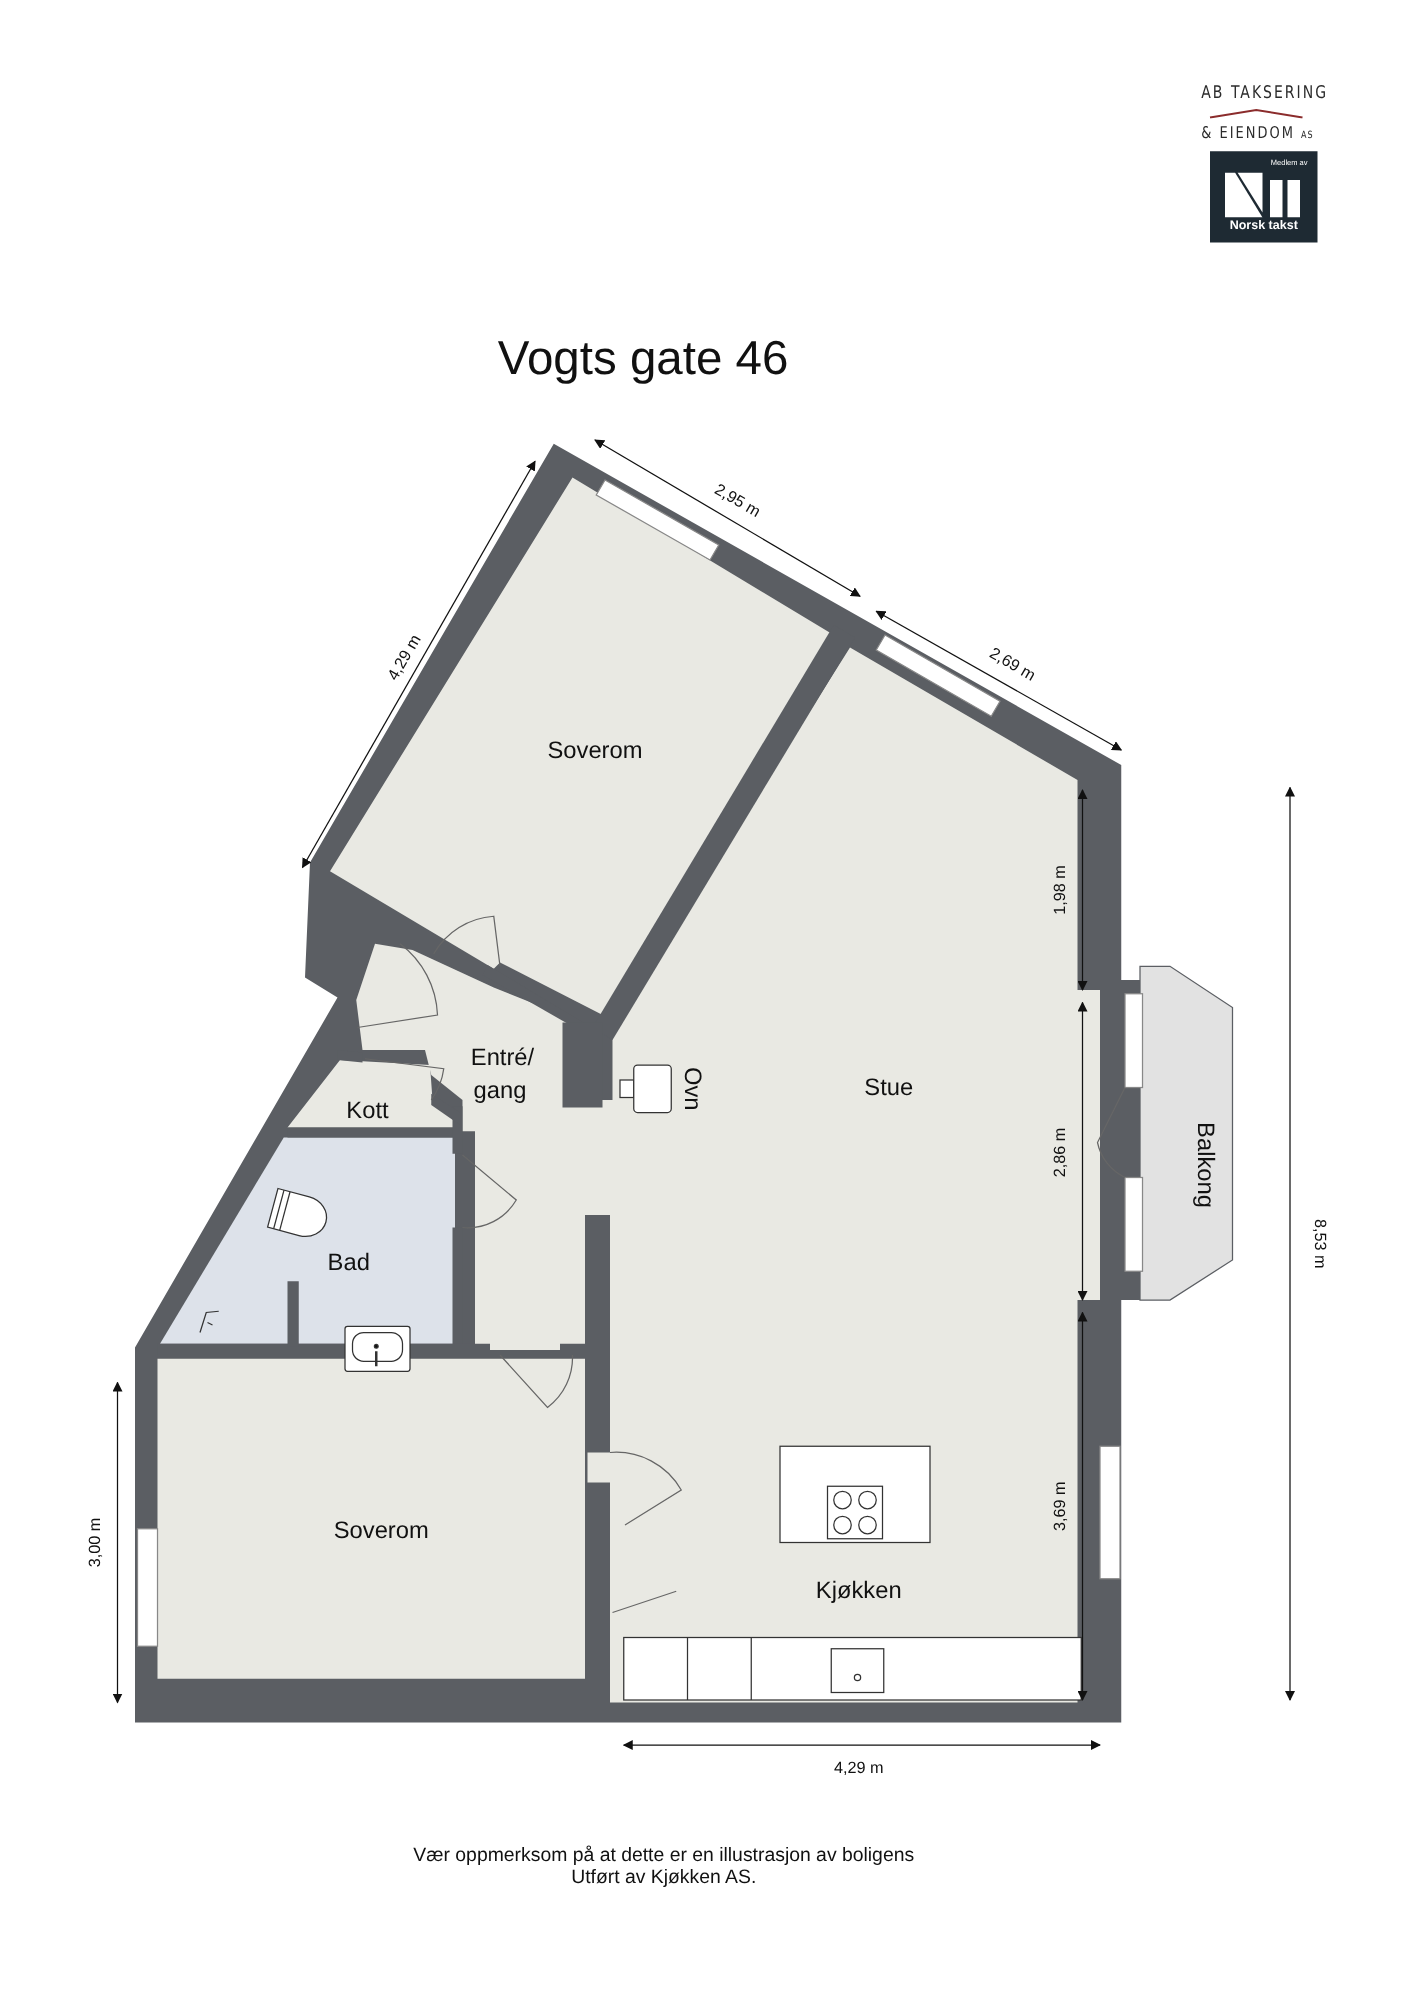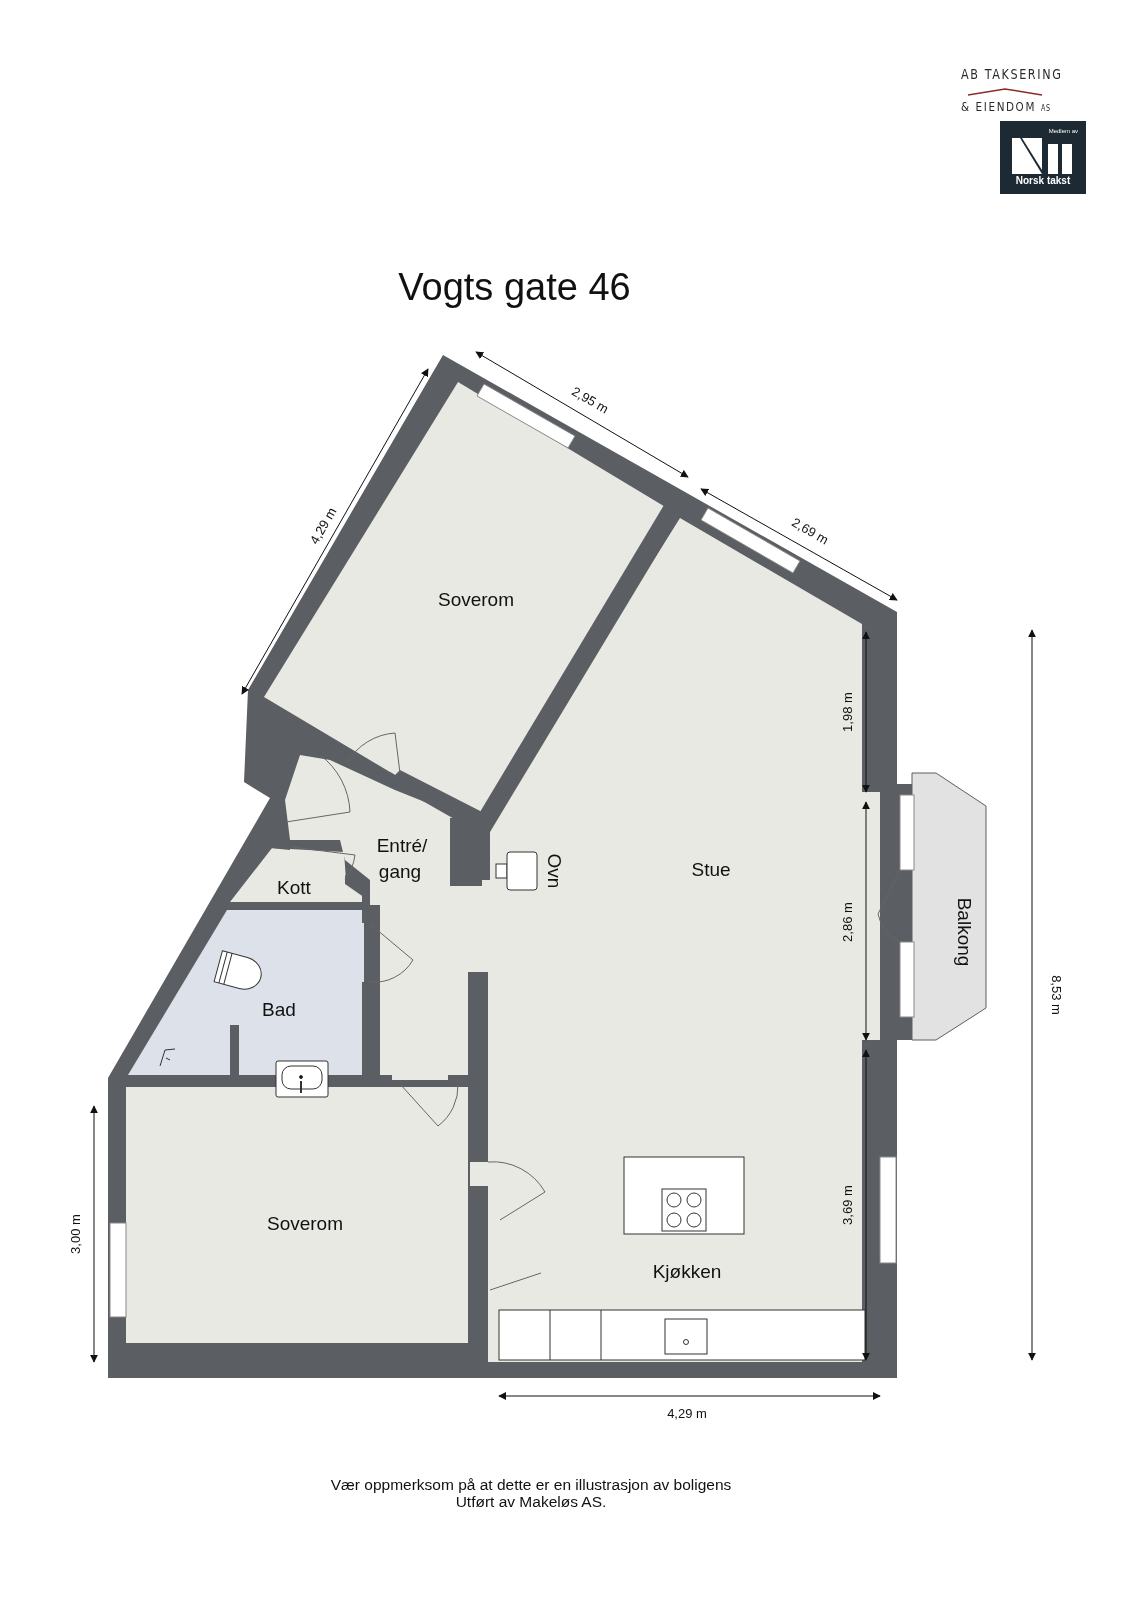--- a/index.html
+++ b/index.html
@@ -2,21 +2,21 @@
 <html><head>
 <meta charset="utf-8">
 <style>
   html, body { margin: 0; padding: 0; background: #ffffff; }
   body { width: 1131px; height: 1600px; position: relative; overflow: hidden; font-family: "Liberation Sans", sans-serif; }
   .logo { position: absolute; left: 950px; top: 66px; width: 110px; text-align: center; }
   .logo-line1 { font-family: "DejaVu Sans", sans-serif; font-size: 14px; letter-spacing: 2px; color: #2b2b2b; transform: scaleX(0.8); white-space: nowrap; }
   .logo-roof { width: 78px; height: 8px; margin: 0 auto; }
   .logo-line2 { font-family: "DejaVu Sans", sans-serif; font-size: 13px; letter-spacing: 2px; color: #2b2b2b; transform: scaleX(0.8); white-space: nowrap; margin-top: -1px; }
   .logo-line2 small { font-size: 8px; letter-spacing: 1px; }
-  .nt-badge { position: absolute; left: 968px; top: 121px; width: 86px; height: 73px; background: #1e2a33; margin-left: 32px; }
+  .nt-badge { position: absolute; left: 968px; top: 121px; width: 86px; height: 73px; background: #1e2a33; }
   .nt-medlem { position: absolute; right: 8px; top: 7px; font-size: 6px; color: #ffffff; }
   .nt-mark { position: absolute; left: 12px; top: 17px; }
   .nt-text { position: absolute; left: 0; right: 0; bottom: 8px; text-align: center; font-size: 10px; color: #ffffff; font-weight: bold; }
   .title { position: absolute; left: 0; width: 1029px; top: 266px; text-align: center; font-size: 38px; color: #111111; }
   svg.plan { position: absolute; left: 0; top: 0; }
   .room-label { font-family: "Liberation Sans", sans-serif; font-size: 19px; fill: #111111; }
   .dim-label { font-family: "Liberation Sans", sans-serif; font-size: 13px; fill: #111111; }
   .disclaimer { position: absolute; left: 0; width: 1062px; top: 1476px; text-align: center; font-size: 15.5px; line-height: 17px; color: #111111; }
 </style>
 </head>
@@ -169,14 +169,14 @@
     <text class="dim-label" x="0" y="0" text-anchor="middle" transform="translate(852,922) rotate(-90)">2,86 m</text>
     <text class="dim-label" x="0" y="0" text-anchor="middle" transform="translate(852,1205) rotate(-90)">3,69 m</text>
     <text class="dim-label" x="0" y="0" text-anchor="middle" transform="translate(1052,995) rotate(90)">8,53 m</text>
     <text class="dim-label" x="0" y="0" text-anchor="middle" transform="translate(80,1234) rotate(-90)">3,00 m</text>
     <text class="dim-label" x="687" y="1418" text-anchor="middle">4,29 m</text>
   </g>
 </svg>
 
 <div class="disclaimer">
   <div>Vær oppmerksom på at dette er en illustrasjon av boligens</div>
-  <div>Utført av Makeløs AS.</div>
+  <div>Utført av Kjøkken AS.</div>
 </div>
 
 </body></html>

